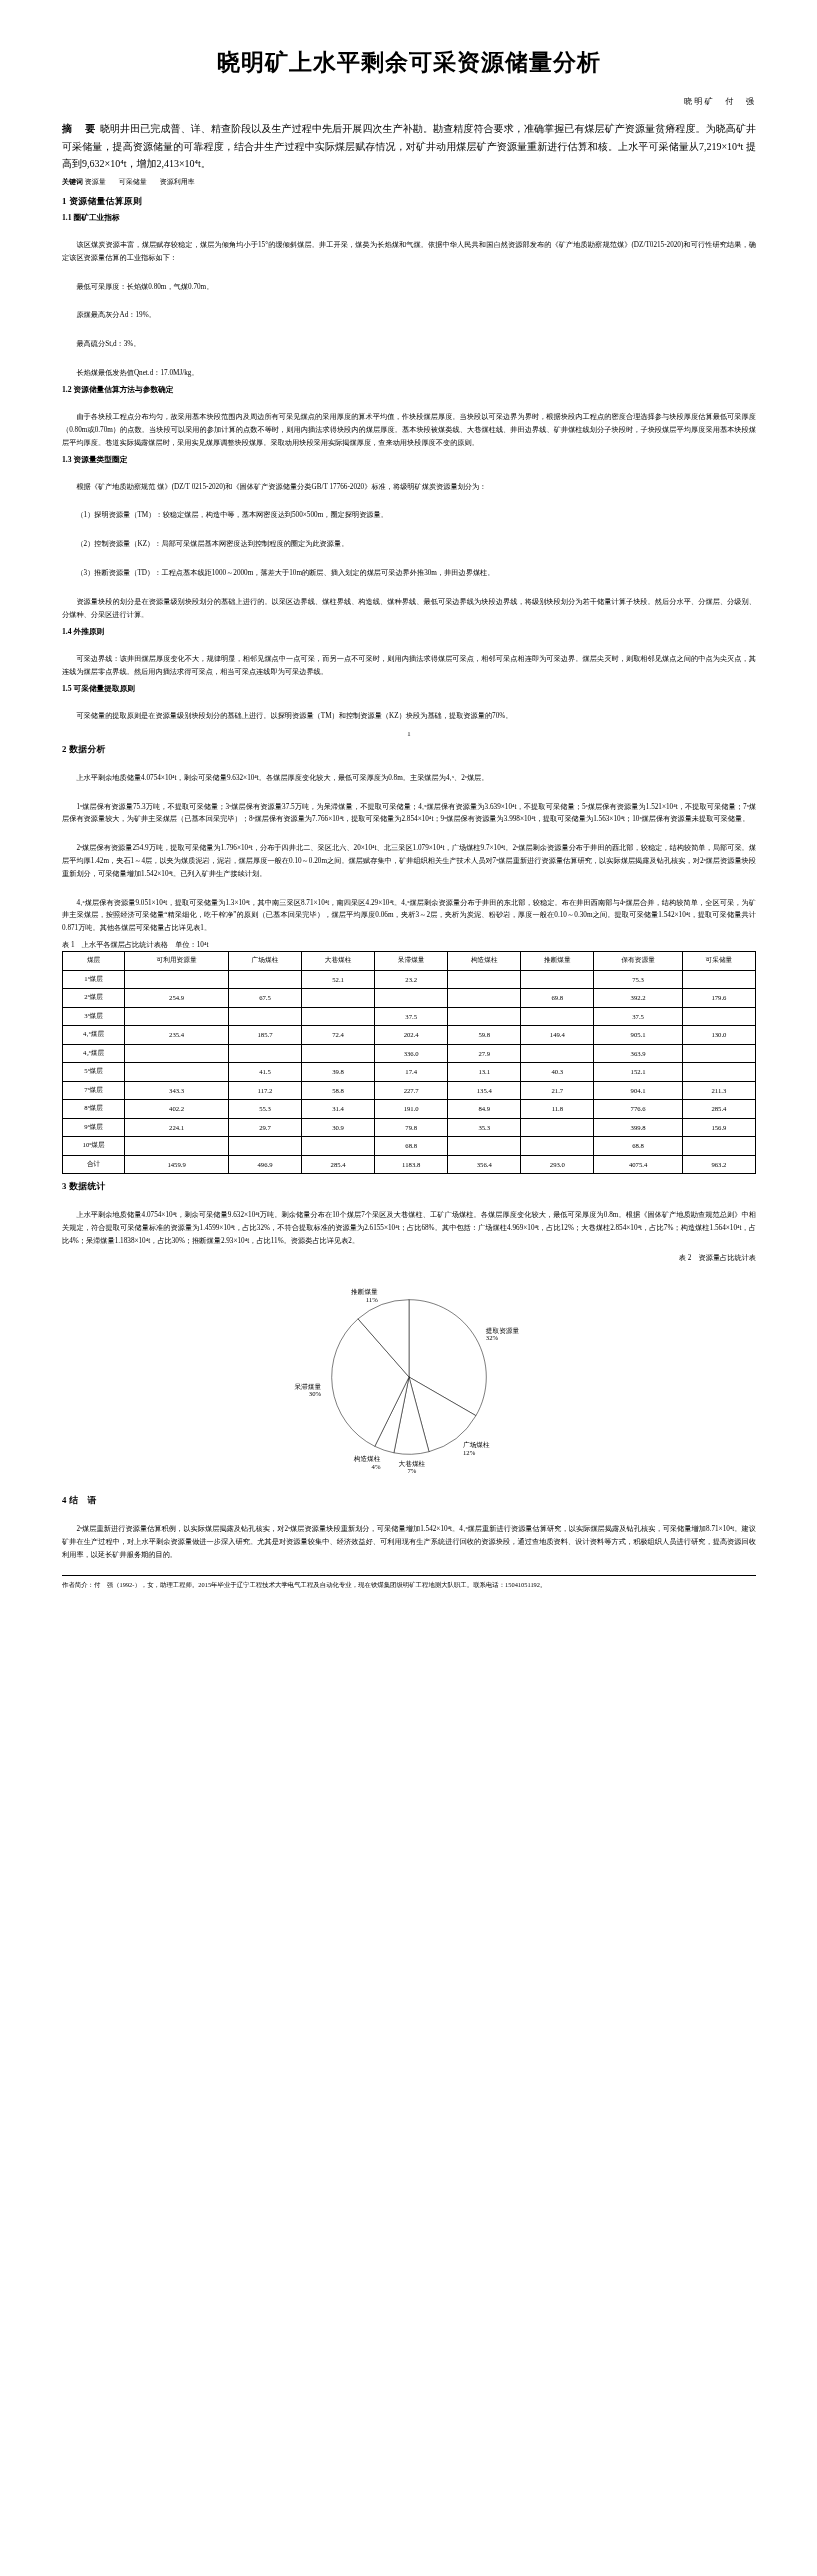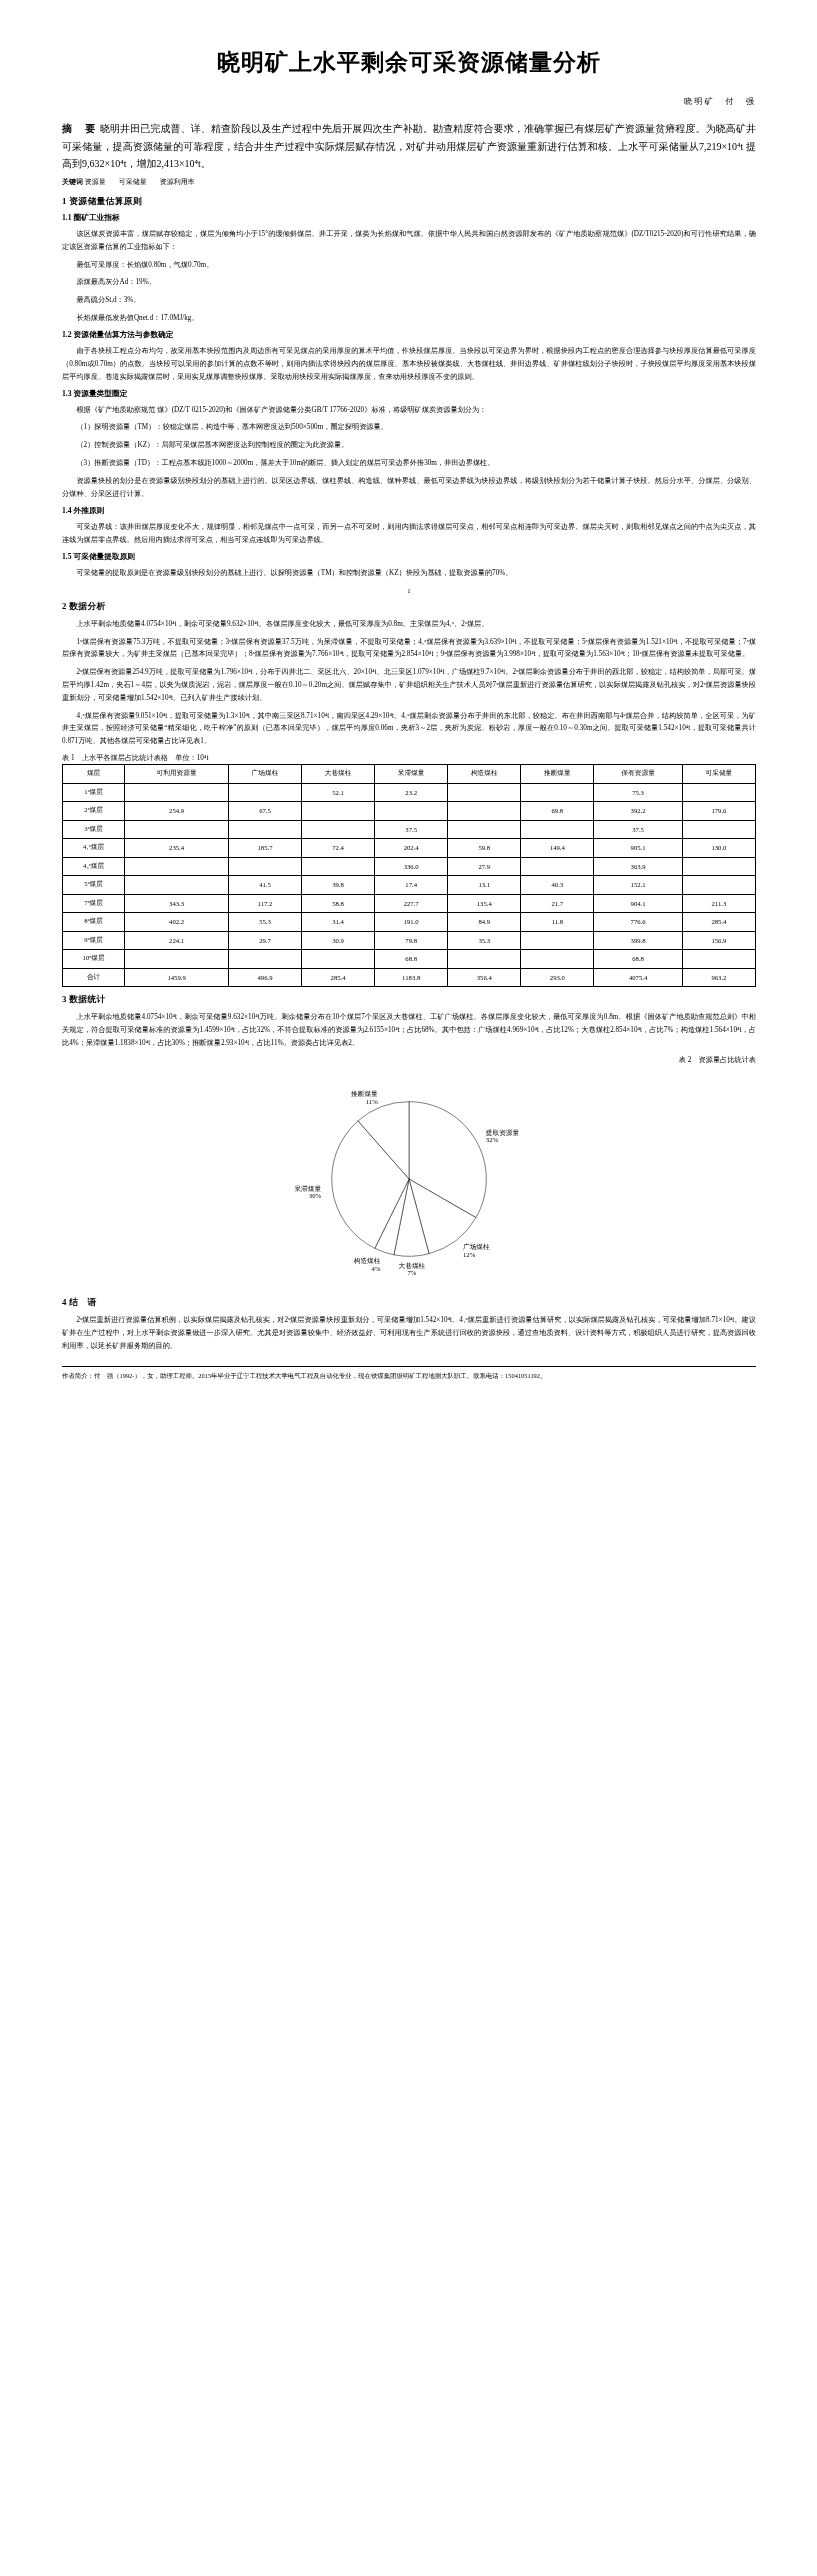--- a/index.html
+++ b/index.html
@@ -53,21 +53,21 @@
   h3.sub {
     font-size: 7.7px;
     font-weight: bold;
     margin: 5.2px 0 2.1px 0;
   }
   p.body {
     font-size: 7.2px;
     line-height: 1.78;
     text-align: justify;
     text-indent: 2em;
-    margin: 5px 0 1px 0;
+    margin: 16px 0 1px 0;
   }
   .pagenum {
     text-align:center;
     font-size: 6.7px;
     margin: 7.2px 0 3.1px 0;
   }
   .tbl-caption {
     font-size: 7.2px;
     margin: 5.2px 0 1px 0;
     font-weight: normal;

